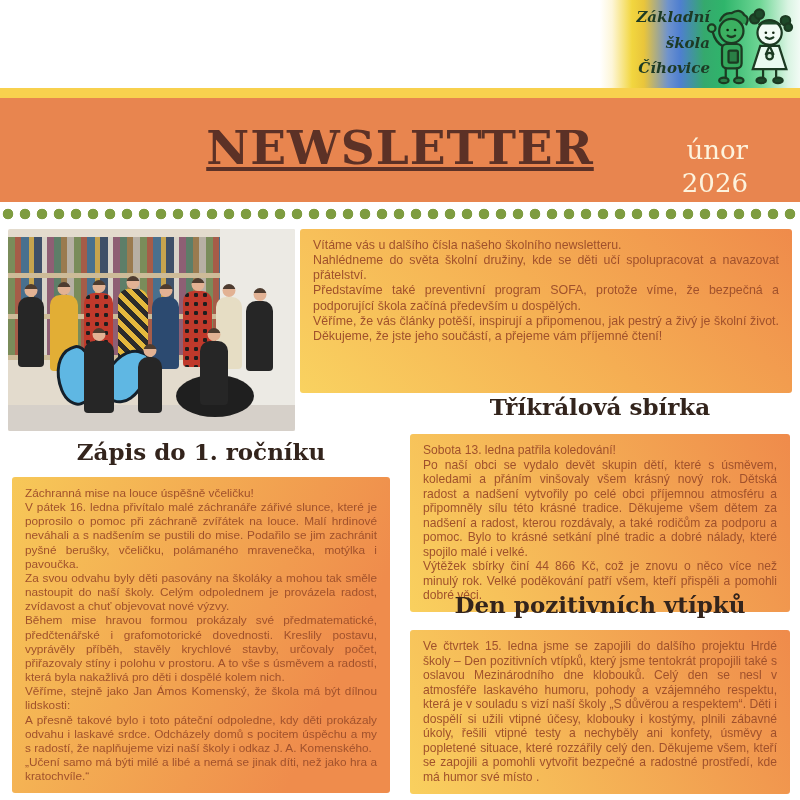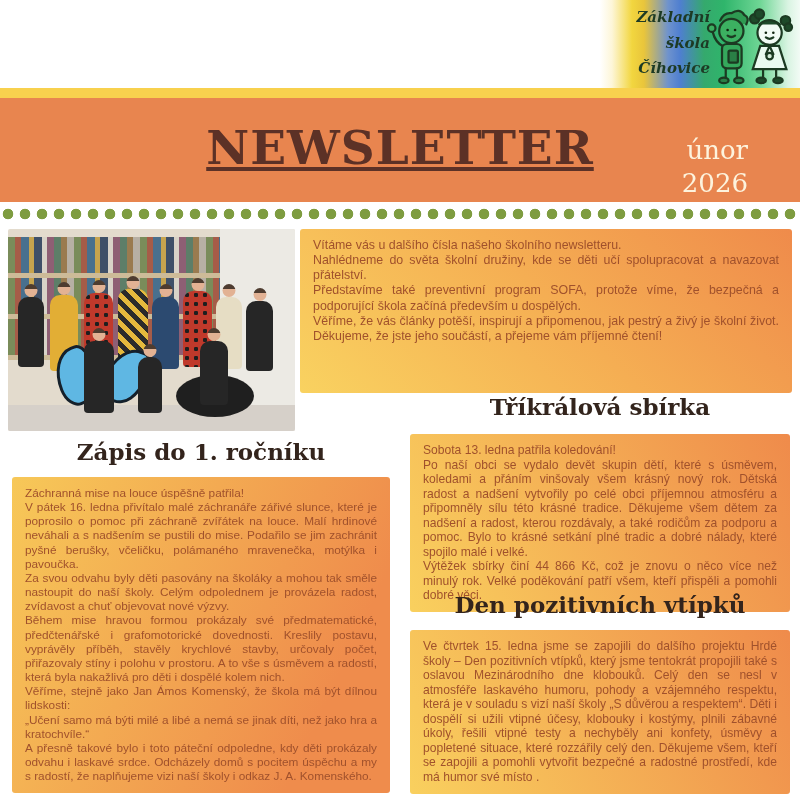--- a/index.html
+++ b/index.html
@@ -161,27 +161,27 @@
 
 <div class="box grad-a intro-box">
   <p>Vítáme vás u dalšího čísla našeho školního newsletteru.</p>
   <p>Nahlédneme do světa školní družiny, kde se děti učí spolupracovat a navazovat přátelství.</p>
   <p>Představíme také preventivní program SOFA, protože víme, že bezpečná a podporující škola začíná především u dospělých.</p>
   <p>Věříme, že vás články potěší, inspirují a připomenou, jak pestrý a živý je školní život. Děkujeme, že jste jeho součástí, a přejeme vám příjemné čtení!</p>
 </div>
 
 <div class="sec-head zapis-head">Zápis do 1. ročníku</div>
 <div class="box grad-c zapis-box">
-  <p>Záchranná mise na louce úspěšně patřila!</p>
+  <p>Záchranná mise na louce úspěšně včeličku!</p>
   <p>V pátek 16. ledna přivítalo malé záchranáře zářivé slunce, které je poprosilo o pomoc při záchraně zvířátek na louce. Malí hrdinové neváhali a s nadšením se pustili do mise. Podařilo se jim zachránit pyšné berušky, včeličku, polámaného mravenečka, motýlka i pavoučka.</p>
   <p>Za svou odvahu byly děti pasovány na školáky a mohou tak směle nastoupit do naší školy. Celým odpolednem je provázela radost, zvídavost a chuť objevovat nové výzvy.</p>
   <p>Během mise hravou formou prokázaly své předmatematické, předčtenářské i grafomotorické dovednosti. Kreslily postavu, vyprávěly příběh, stavěly krychlové stavby, určovaly počet, přiřazovaly stíny i polohu v prostoru. A to vše s úsměvem a radostí, která byla nakažlivá pro děti i dospělé kolem nich.</p>
   <p>Věříme, stejně jako Jan Ámos Komenský, že škola má být dílnou lidskosti:</p>
+  <p>A přesně takové bylo i toto páteční odpoledne, kdy děti prokázaly odvahu i laskavé srdce. Odcházely domů s pocitem úspěchu a my s radostí, že naplňujeme vizi naší školy i odkaz J. A. Komenského.</p>
   <p>„Učení samo má býti milé a libé a nemá se jinak díti, než jako hra a kratochvíle.“</p>
-  <p>A přesně takové bylo i toto páteční odpoledne, kdy děti prokázaly odvahu i laskavé srdce. Odcházely domů s pocitem úspěchu a my s radostí, že naplňujeme vizi naší školy i odkaz J. A. Komenského.</p>
 </div>
 
 <div class="sec-head sbirka-head">Tříkrálová sbírka</div>
 <div class="box grad-b sbirka-box">
   <p>Sobota 13. ledna patřila koledování!</p>
   <p>Po naší obci se vydalo devět skupin dětí, které s úsměvem, koledami a přáním vinšovaly všem krásný nový rok. Dětská radost a nadšení vytvořily po celé obci příjemnou atmosféru a připomněly sílu této krásné tradice. Děkujeme všem dětem za nadšení a radost, kterou rozdávaly, a také rodičům za podporu a pomoc. Bylo to krásné setkání plné tradic a dobré nálady, které spojilo malé i velké.</p>
   <p>Výtěžek sbírky činí 44 866 Kč, což je znovu o něco více než minulý rok. Velké poděkování patří všem, kteří přispěli a pomohli dobré věci.</p>
 </div>
 
 <div class="sec-head vtipky-head">Den pozitivních vtípků</div>

